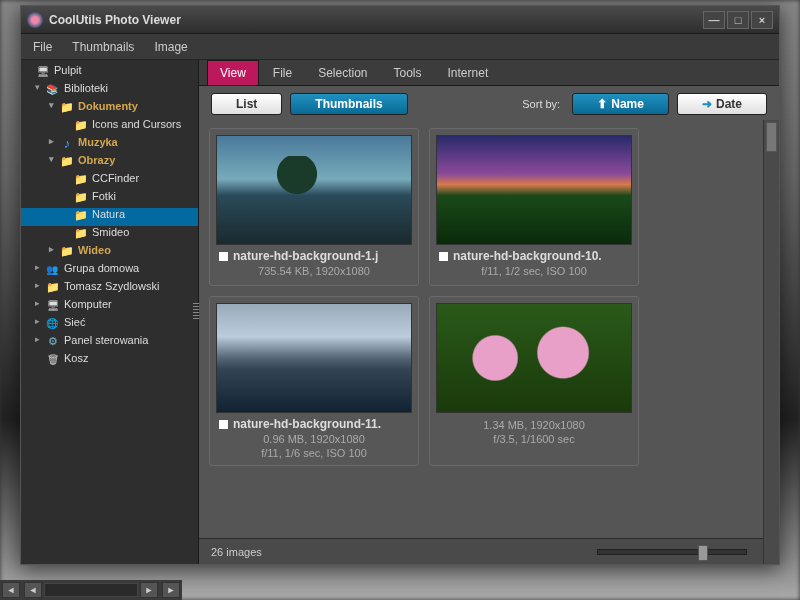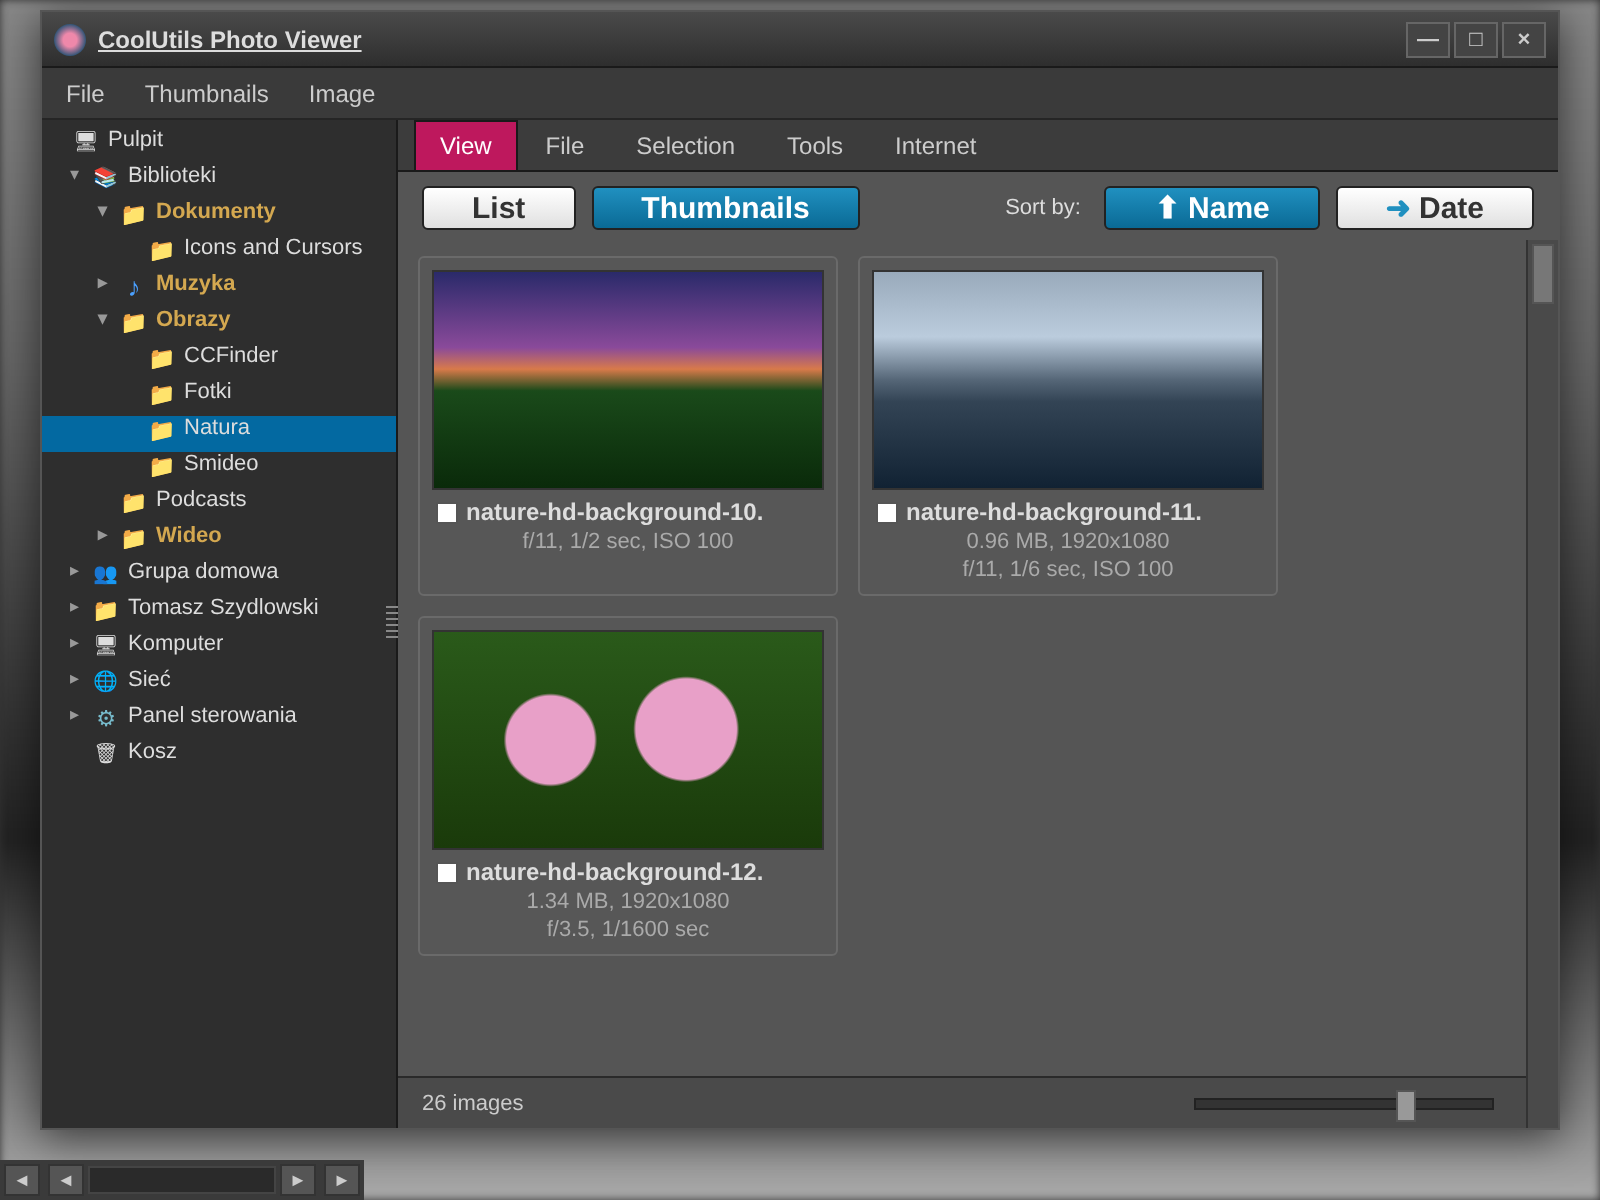--- a/index.html
+++ b/index.html
@@ -5,21 +5,21 @@
 * { margin: 0; padding: 0; box-sizing: border-box; font-family: Arial, sans-serif; }
 body { background: #333; width: 800px; height: 600px; overflow: hidden; position: relative; }
 
 
 .bg-image { position: absolute; inset: 0; background: linear-gradient(180deg, #888 0%, #666 30%, #222 70%, #aaa 100%); filter: blur(2px); }
 
 .window { position: absolute; left: 20px; top: 5px; width: 760px; height: 560px; background: #3a3a3a; border: 1px solid #555; box-shadow: 0 4px 20px rgba(0,0,0,0.6); display: flex; flex-direction: column; }
 
 .titlebar { height: 28px; background: linear-gradient(180deg, #4a4a4a, #2e2e2e); border-bottom: 1px solid #1a1a1a; display: flex; align-items: center; padding: 0 6px; color: #ddd; font-size: 12px; font-weight: bold; }
 .titlebar .app-icon { width: 16px; height: 16px; margin-right: 6px; background: radial-gradient(circle, #e8a 30%, #357 70%); border-radius: 50%; }
-.titlebar .title { flex: 1; text-decoration: underline; }
+.titlebar .title { flex: 1; }
 .titlebar .win-btns { display: flex; gap: 2px; }
 .titlebar .win-btn { width: 22px; height: 18px; background: #444; border: 1px solid #666; color: #ccc; font-size: 11px; display: flex; align-items: center; justify-content: center; cursor: pointer; }
 
 .menubar { height: 26px; background: #3a3a3a; display: flex; align-items: center; padding: 0 12px; gap: 20px; color: #ccc; font-size: 12px; border-bottom: 1px solid #252525; }
 .menubar span { cursor: pointer; }
 
 .body-area { flex: 1; display: flex; overflow: hidden; }
 
 .sidebar { width: 178px; background: #2e2e2e; border-right: 1px solid #1a1a1a; overflow: hidden; padding: 4px 0; }
 .tree { font-size: 11px; color: #ddd; }
@@ -41,21 +41,21 @@
 .trash-icon::before { content: "🗑"; font-size: 10px; }
 .group-icon::before { content: "👥"; font-size: 10px; }
 
 .main { flex: 1; display: flex; flex-direction: column; background: #555; position: relative; }
 
 .tabs { height: 26px; background: #3c3c3c; display: flex; align-items: flex-end; padding: 0 8px; gap: 2px; border-bottom: 1px solid #1a1a1a; }
 .tab { padding: 5px 12px; font-size: 12px; color: #ccc; cursor: pointer; }
 .tab.active { background: #be185d; border: 1px solid #1a1a1a; border-bottom: none; color: #fff; }
 
 .toolbar { height: 36px; background: #555; display: flex; align-items: center; padding: 0 12px; gap: 8px; font-size: 11px; color: #ddd; }
-.btn-pill { height: 22px; padding: 0 24px; border-radius: 3px; border: 1px solid #222; font-size: 15px; font-weight: bold; cursor: pointer; display: flex; align-items: center; gap: 4px; }
+.btn-pill { height: 22px; padding: 0 24px; border-radius: 3px; border: 1px solid #222; font-size: 12px; font-weight: bold; cursor: pointer; display: flex; align-items: center; gap: 4px; }
 .btn-white { background: linear-gradient(180deg, #fff, #e0e0e0); color: #333; }
 .btn-blue { background: linear-gradient(180deg, #2090c0, #0a6a95); color: #fff; }
 .sort-label { margin-left: auto; margin-right: 4px; }
 .arrow-up::before { content: "⬆"; color: #fff; }
 .arrow-right::before { content: "➜"; color: #2090c0; font-weight: bold; }
 
 .content { flex: 1; background: #555; overflow: hidden; padding: 6px 10px; display: flex; flex-wrap: wrap; gap: 10px; align-content: flex-start; position: relative; }
 
 .thumb-card { width: 210px; background: #575757; border: 1px solid #6a6a6a; border-radius: 3px; padding: 6px; display: flex; flex-direction: column; align-items: center; }
 .thumb-img { width: 196px; height: 110px; border: 1px solid #333; background: #234; }
@@ -156,25 +156,20 @@
         <div class="tree-row indent3 selected">
             <span class="arrow"></span>
             <span class="icon folder-icon"></span>
             <span>Natura</span>
           </div>
         <div class="tree-row indent3">
             <span class="arrow"></span>
             <span class="icon folder-icon"></span>
             <span>Smideo</span>
           </div>
-        <div class="tree-row indent2">
-            <span class="arrow"></span>
-            <span class="icon folder-icon"></span>
-            <span>Podcasts</span>
-          </div>
         <div class="tree-row indent2 bold">
             <span class="arrow">▸</span>
             <span class="icon folder-icon"></span>
             <span>Wideo</span>
           </div>
         <div class="tree-row indent1">
             <span class="arrow">▸</span>
             <span class="icon group-icon"></span>
             <span>Grupa domowa</span>
           </div>
@@ -238,20 +233,31 @@
             <span>Name</span>
           </div>
         <div class="btn-pill btn-white">
             <span class="arrow-right"></span>
             <span>Date</span>
           </div>
       </div>
 
       <div class="content">
 
+        <div class="thumb-card">
+          <div class="thumb-img img1"></div>
+          <div class="thumb-meta">
+            <div class="thumb-row1">
+                <div class="chk"></div>
+                <div class="thumb-name">nature-hd-background-1.j</div>
+              </div>
+            <div class="thumb-info">735.54 KB, 1920x1080</div>
+            <div class="thumb-info"></div>
+          </div>
+        </div>
 
         <div class="thumb-card">
           <div class="thumb-img img2"></div>
           <div class="thumb-meta">
             <div class="thumb-row1">
                 <div class="chk"></div>
                 <div class="thumb-name">nature-hd-background-10.</div>
               </div>
             <div class="thumb-info">f/11, 1/2 sec, ISO 100</div>
           </div>
@@ -265,24 +271,20 @@
                 <div class="thumb-name">nature-hd-background-11.</div>
               </div>
             <div class="thumb-info">0.96 MB, 1920x1080</div>
             <div class="thumb-info">f/11, 1/6 sec, ISO 100</div>
           </div>
         </div>
 
         <div class="thumb-card">
           <div class="thumb-img img4"></div>
           <div class="thumb-meta">
-            <div class="thumb-row1">
-                <div class="chk"></div>
-                <div class="thumb-name">nature-hd-background-12.</div>
-              </div>
             <div class="thumb-info">1.34 MB, 1920x1080</div>
             <div class="thumb-info">f/3.5, 1/1600 sec</div>
           </div>
         </div>
 
       </div>
 
       <div class="scroll-v">
           <div class="thumb"></div>
         </div>

